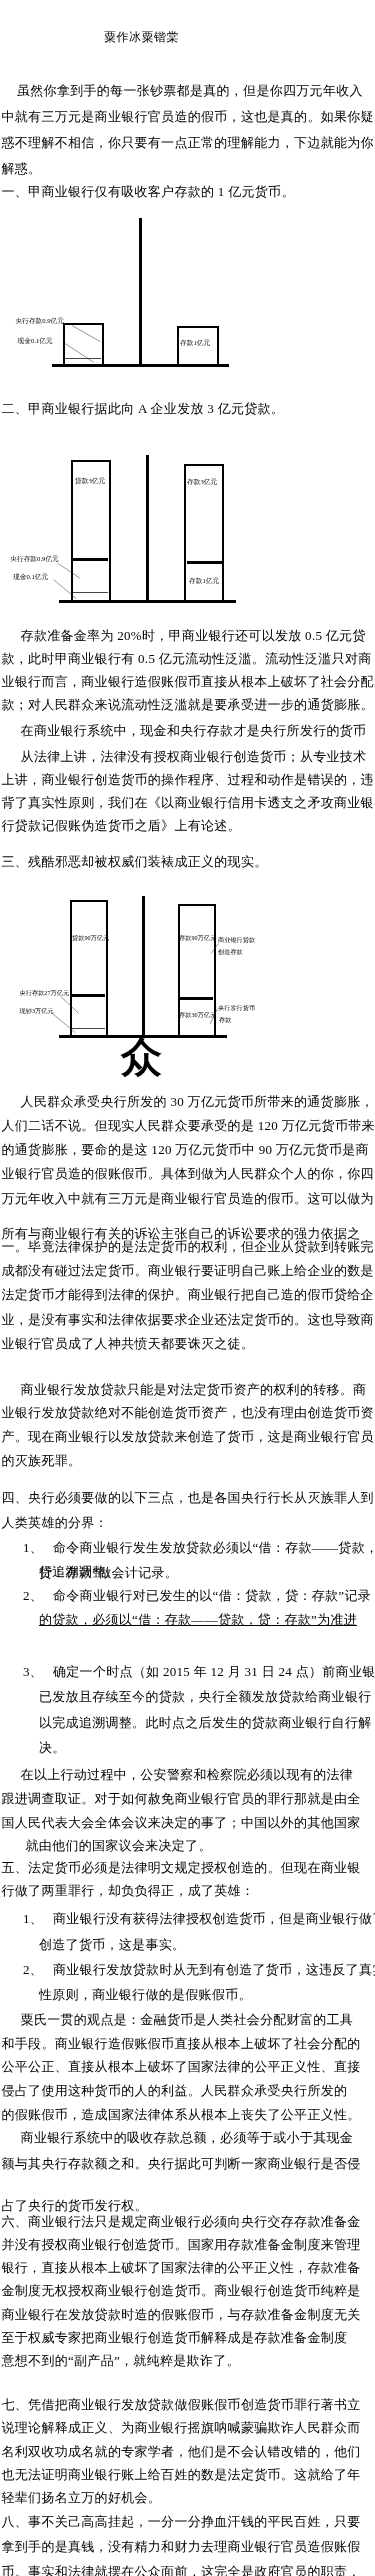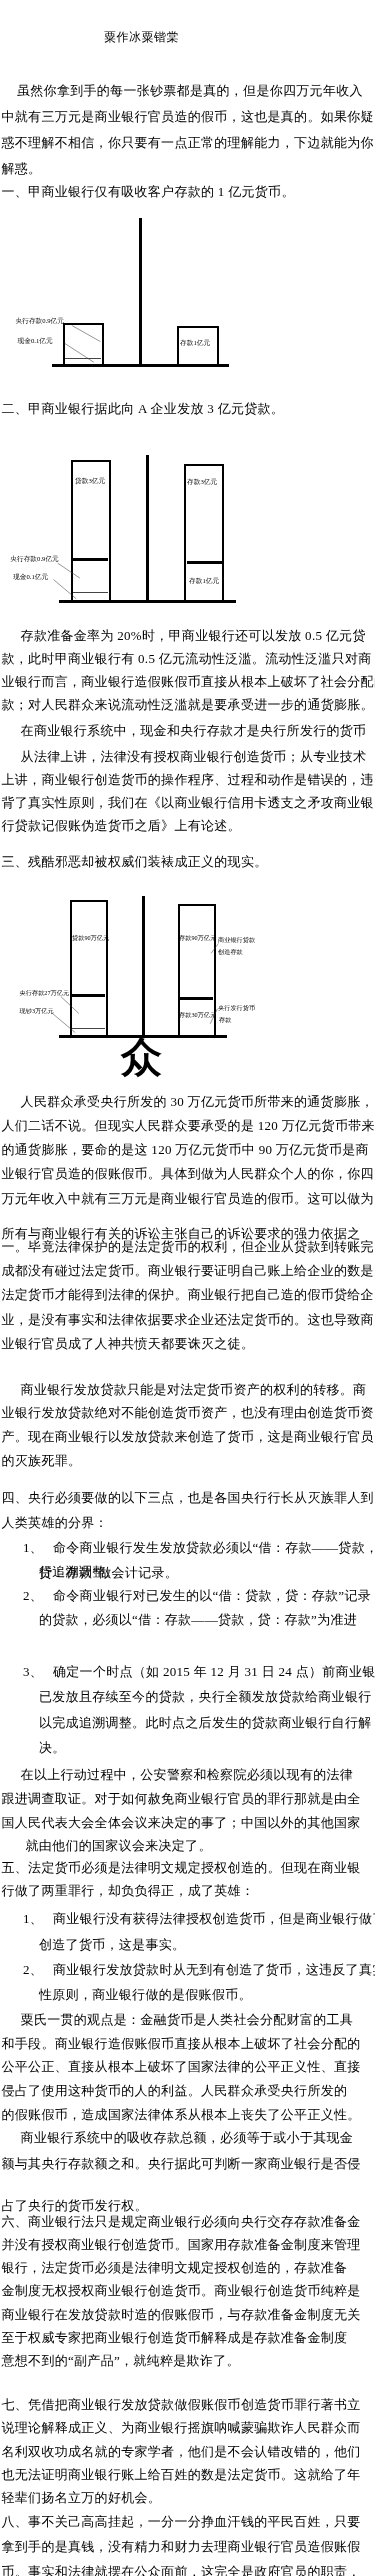--- a/index.html
+++ b/index.html
@@ -75,21 +75,21 @@
       <div class="tl" style="left: 1.5px; top: 1405px;">业银行发放贷款绝对不能创造货币资产，也没有理由创造货币资</div>
       <div class="tl" style="left: 1.5px; top: 1429px;">产。现在商业银行以发放贷款来创造了货币，这是商业银行官员</div>
       <div class="tl" style="left: 1.5px; top: 1453px;">的灭族死罪。</div>
       <div class="tl" style="left: 1.5px; top: 1490px;">四、央行必须要做的以下三点，也是各国央行行长从灭族罪人到</div>
       <div class="tl" style="left: 1.5px; top: 1515px;">人类英雄的分界：</div>
       <div class="tl" style="left: 23px; top: 1540px;">1、</div>
       <div class="tl" style="left: 53px; top: 1540px;">命令商业银行发生发放贷款必须以“借：存款——贷款，</div>
       <div class="tl" style="left: 39px; top: 1565px;">贷：存款”做会计记录。</div>
       <div class="tl" style="left: 23px; top: 1588px;">2、</div>
       <div class="tl" style="left: 53px; top: 1588px;">命令商业银行对已发生的以“借：贷款，贷：存款”记录</div>
-      <div class="tl" style="left: 39px; top: 1612px;">的贷款，必须以“借：存款——贷款，贷：存款”为准进</div>
+      <div class="tl" style="left: 39px; top: 1612px; text-decoration: underline;">的贷款，必须以“借：存款——贷款，贷：存款”为准进</div>
       <div class="tl" style="left: 39px; top: 1564px;">行追溯调整。</div>
       <div class="tl" style="left: 23px; top: 1664px;">3、</div>
       <div class="tl" style="left: 53px; top: 1664px;">确定一个时点（如 2015 年 12 月 31 日 24 点）前商业银行</div>
       <div class="tl" style="left: 39px; top: 1689px;">已发放且存续至今的贷款，央行全额发放贷款给商业银行</div>
       <div class="tl" style="left: 39px; top: 1715px;">以完成追溯调整。此时点之后发生的贷款商业银行自行解</div>
       <div class="tl" style="left: 39px; top: 1740px;">决。</div>
       <div class="tl" style="left: 20.6px; top: 1767px;">在以上行动过程中，公安警察和检察院必须以现有的法律</div>
       <div class="tl" style="left: 1.5px; top: 1791px;">跟进调查取证。对于如何赦免商业银行官员的罪行那就是由全</div>
       <div class="tl" style="left: 1.5px; top: 1815px;">国人民代表大会全体会议来决定的事了；中国以外的其他国家</div>
       <div class="tl" style="left: 1.5px; top: 1838px; margin-left: 24px;">就由他们的国家议会来决定了。</div>
@@ -104,21 +104,21 @@
       <div class="tl" style="left: 20.6px; top: 2012px;">粟氏一贯的观点是：金融货币是人类社会分配财富的工具</div>
       <div class="tl" style="left: 1.5px; top: 2036px;">和手段。商业银行造假账假币直接从根本上破坏了社会分配的</div>
       <div class="tl" style="left: 1.5px; top: 2059px;">公平公正、直接从根本上破坏了国家法律的公平正义性、直接</div>
       <div class="tl" style="left: 1.5px; top: 2083px;">侵占了使用这种货币的人的利益。人民群众承受央行所发的</div>
       <div class="tl" style="left: 1.5px; top: 2107px;">的假账假币，造成国家法律体系从根本上丧失了公平正义性。</div>
       <div class="tl" style="left: 20.6px; top: 2130px;">商业银行系统中的吸收存款总额，必须等于或小于其现金</div>
       <div class="tl" style="left: 1.5px; top: 2156px;">额与其央行存款额之和。央行据此可判断一家商业银行是否侵</div>
       <div class="tl" style="left: 1.5px; top: 2182px; margin-top: 16px;">占了央行的货币发行权。</div>
       <div class="tl" style="left: 1.5px; top: 2214px;">六、商业银行法只是规定商业银行必须向央行交存存款准备金</div>
       <div class="tl" style="left: 1.5px; top: 2237px;">并没有授权商业银行创造货币。国家用存款准备金制度来管理</div>
-      <div class="tl" style="left: 1.5px; top: 2260px;">银行，法定货币必须是法律明文规定授权创造的，存款准备</div>
+      <div class="tl" style="left: 1.5px; top: 2260px;">银行，直接从根本上破坏了国家法律的公平正义性，存款准备</div>
       <div class="tl" style="left: 1.5px; top: 2283px;">金制度无权授权商业银行创造货币。商业银行创造货币纯粹是</div>
       <div class="tl" style="left: 1.5px; top: 2307px;">商业银行在发放贷款时造的假账假币，与存款准备金制度无关</div>
       <div class="tl" style="left: 1.5px; top: 2330px;">至于权威专家把商业银行创造货币解释成是存款准备金制度</div>
       <div class="tl" style="left: 1.5px; top: 2353px;">意想不到的“副产品”，就纯粹是欺诈了。</div>
       <div class="tl" style="left: 1.5px; top: 2397px;">七、凭借把商业银行发放贷款做假账假币创造货币罪行著书立</div>
       <div class="tl" style="left: 1.5px; top: 2420px;">说理论解释成正义、为商业银行摇旗呐喊蒙骗欺诈人民群众而</div>
       <div class="tl" style="left: 1.5px; top: 2444px;">名利双收功成名就的专家学者，他们是不会认错改错的，他们</div>
       <div class="tl" style="left: 1.5px; top: 2467px;">也无法证明商业银行账上给百姓的数是法定货币。这就给了年</div>
       <div class="tl" style="left: 1.5px; top: 2490px;">轻辈们扬名立万的好机会。</div>
       <div class="tl" style="left: 1.5px; top: 2514px;">八、事不关己高高挂起，一分一分挣血汗钱的平民百姓，只要</div>

